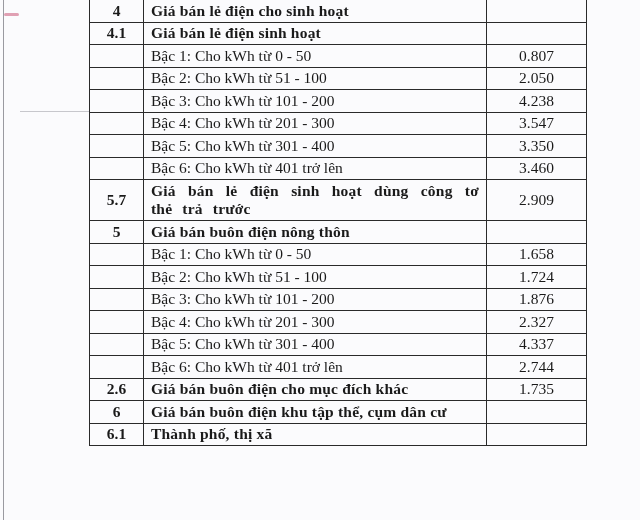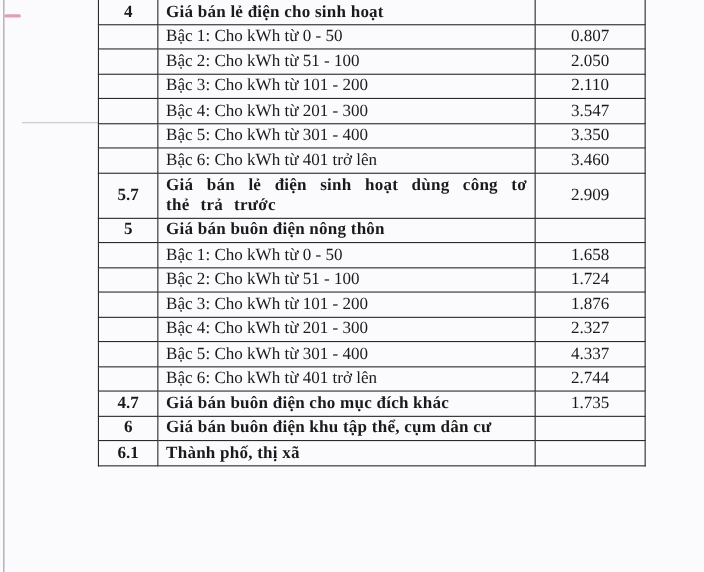--- a/index.html
+++ b/index.html
@@ -55,34 +55,39 @@
       <col class="c1">
       <col class="c2">
       <col class="c3">
     </colgroup>
   <tbody>
     <tr class="bold">
       <td class="num">4</td>
       <td class="desc">Giá bán lẻ điện cho sinh hoạt</td>
       <td class="val"></td>
     </tr>
+    <tr class="bold">
+      <td class="num">4.1</td>
+      <td class="desc">Giá bán lẻ điện sinh hoạt</td>
+      <td class="val"></td>
+    </tr>
     <tr>
       <td class="num"></td>
       <td class="desc">Bậc 1: Cho kWh từ 0 - 50</td>
       <td class="val">0.807</td>
     </tr>
     <tr>
       <td class="num"></td>
       <td class="desc">Bậc 2: Cho kWh từ 51 - 100</td>
       <td class="val">2.050</td>
     </tr>
     <tr>
       <td class="num"></td>
       <td class="desc">Bậc 3: Cho kWh từ 101 - 200</td>
-      <td class="val">2.110</td>
+      <td class="val">4.238</td>
     </tr>
     <tr>
       <td class="num"></td>
       <td class="desc">Bậc 4: Cho kWh từ 201 - 300</td>
       <td class="val">3.547</td>
     </tr>
     <tr>
       <td class="num"></td>
       <td class="desc">Bậc 5: Cho kWh từ 301 - 400</td>
       <td class="val">3.350</td>
@@ -126,21 +131,21 @@
       <td class="num"></td>
       <td class="desc">Bậc 5: Cho kWh từ 301 - 400</td>
       <td class="val">4.337</td>
     </tr>
     <tr>
       <td class="num"></td>
       <td class="desc">Bậc 6: Cho kWh từ 401 trở lên</td>
       <td class="val">2.744</td>
     </tr>
     <tr class="bold">
-      <td class="num">4.7</td>
+      <td class="num">2.6</td>
       <td class="desc">Giá bán buôn điện cho mục đích khác</td>
       <td class="val">1.735</td>
     </tr>
     <tr class="bold">
       <td class="num">6</td>
       <td class="desc">Giá bán buôn điện khu tập thể, cụm dân cư</td>
       <td class="val"></td>
     </tr>
     <tr class="bold">
       <td class="num">6.1</td>

